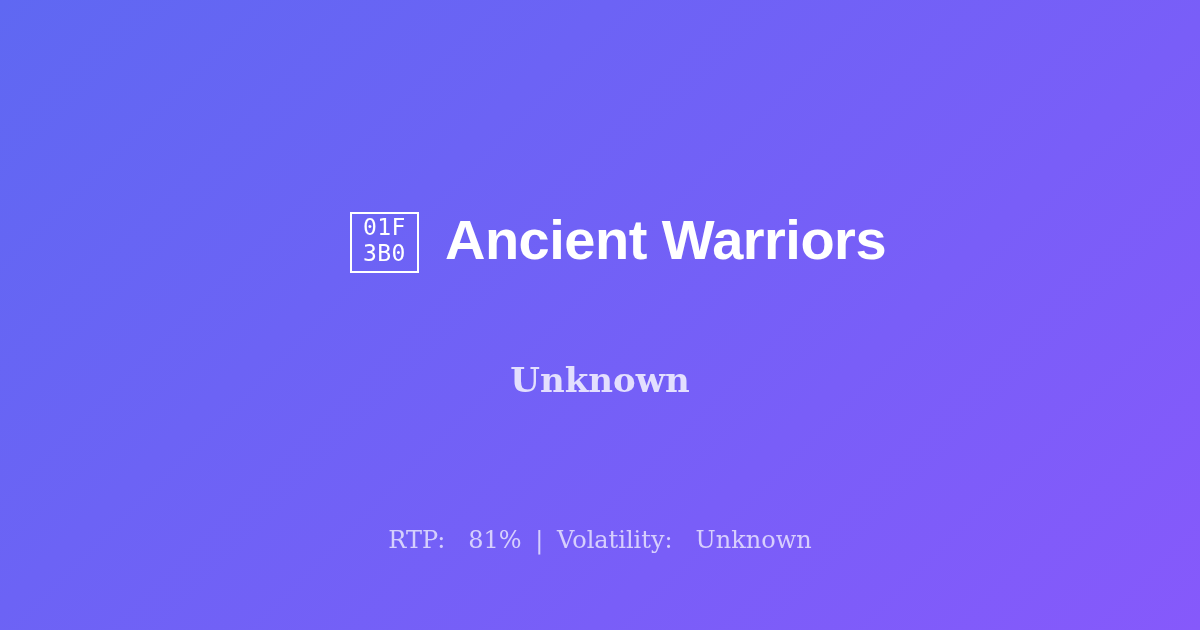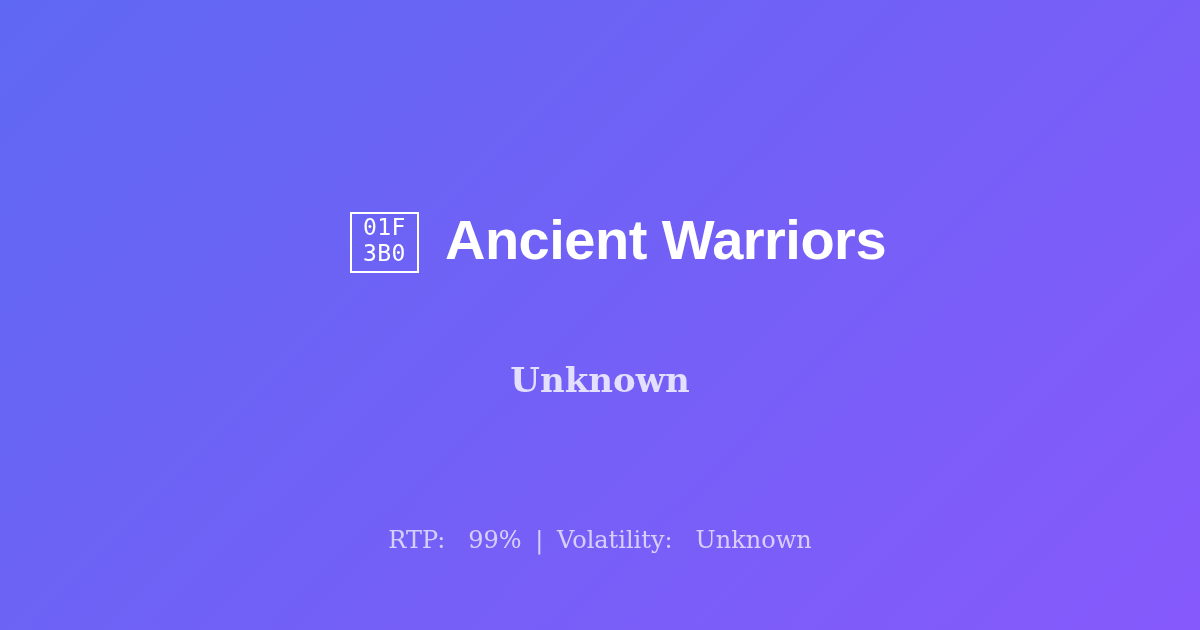--- a/index.html
+++ b/index.html
@@ -126,20 +126,20 @@
       <div class="game-title">Ancient Warriors</div>
 
     </div>
   </div>
 
   <div class="provider">Unknown</div>
 
   <div class="meta-line">
     <span>RTP:</span>
     <span>&nbsp;</span>
-    <span>99%</span>
+    <span>81%</span>
     <span class="sep">|</span>
     <span>Volatility:</span>
     <span>&nbsp;</span>
     <span>Unknown</span>
   </div>
 
 </div>
 
 </body></html>

